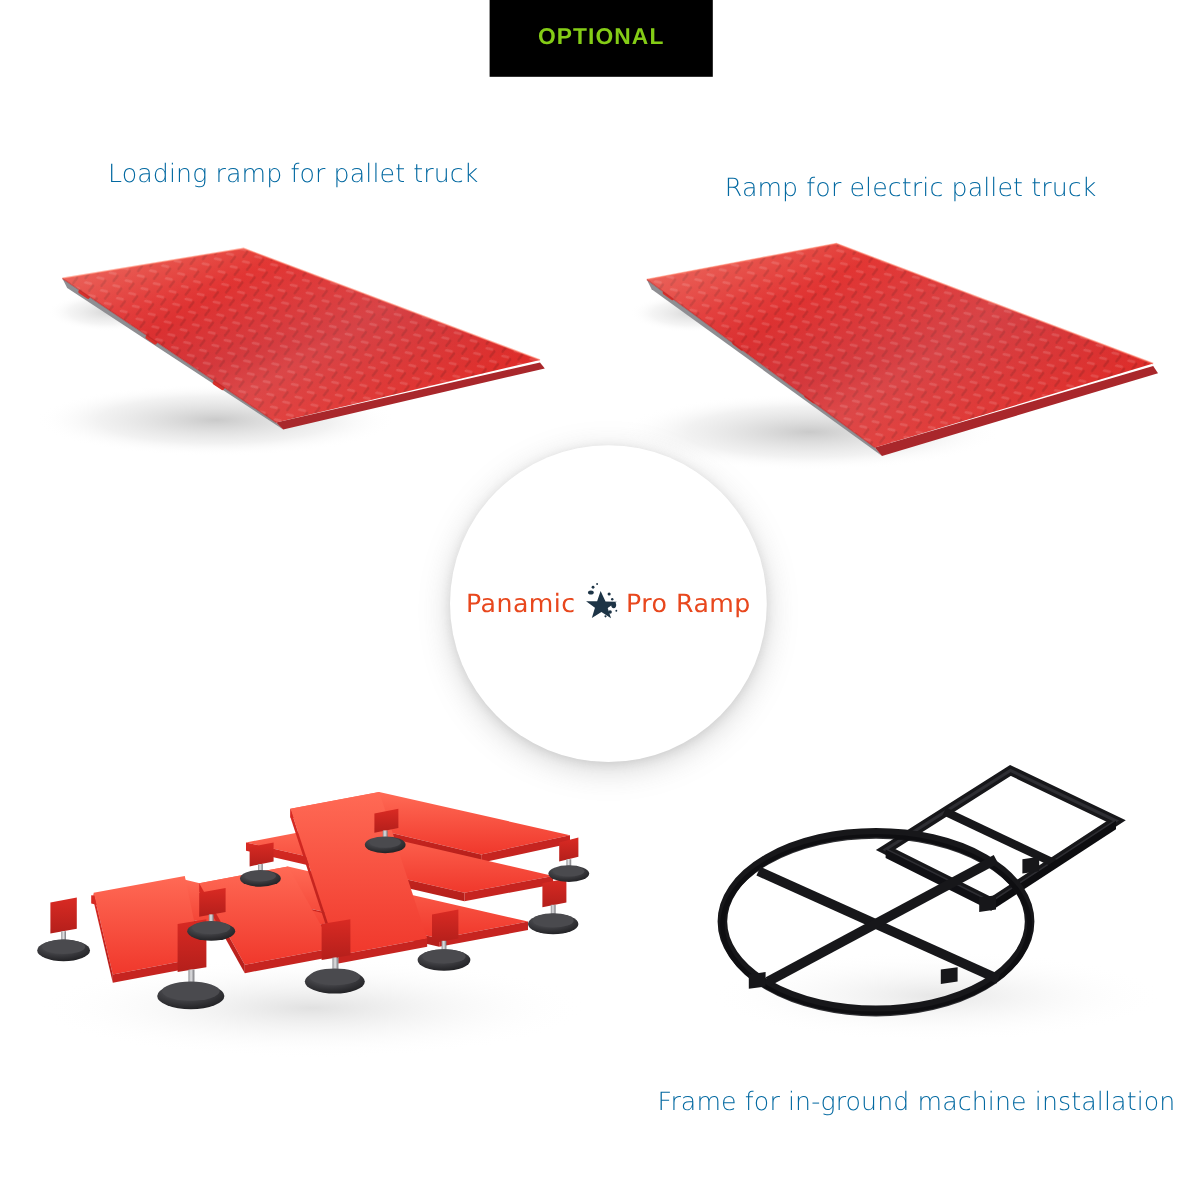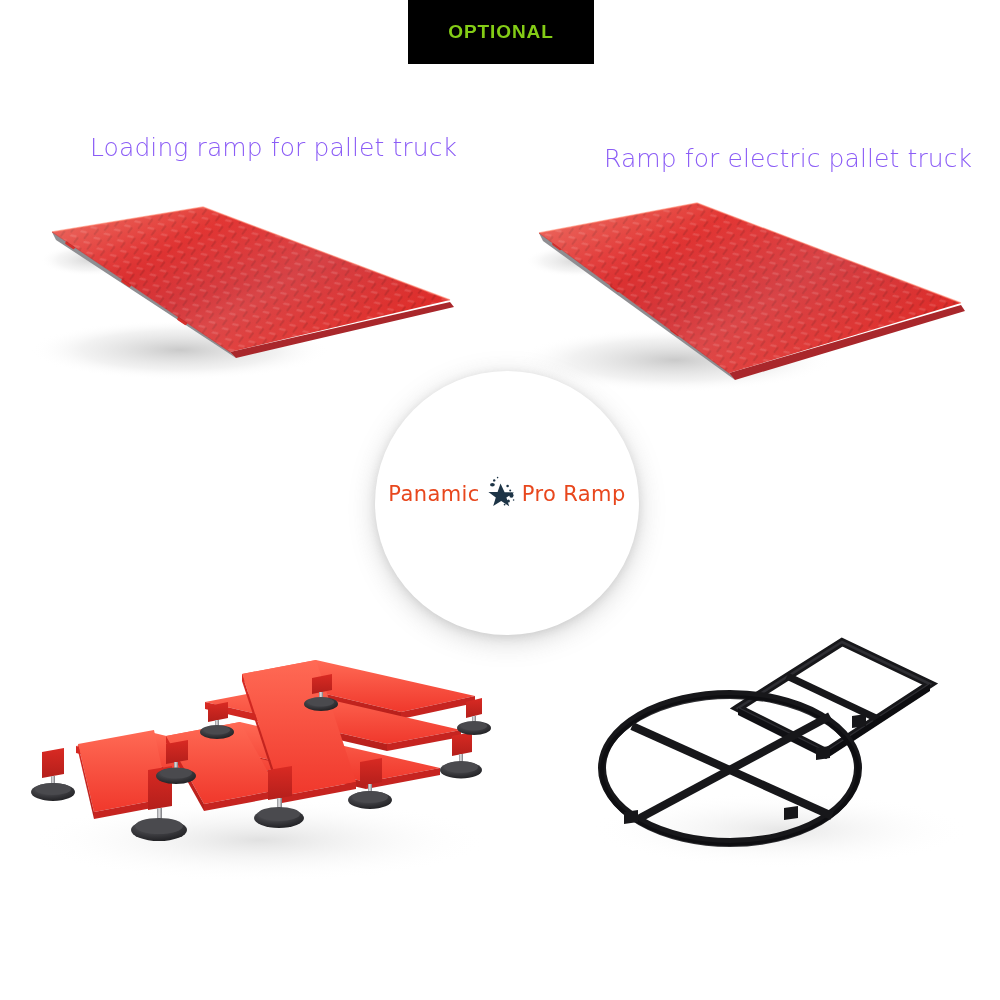--- a/index.html
+++ b/index.html
@@ -16,21 +16,21 @@
   .banner {
     position:absolute; left:408px; top:0; width:186px; height:64px;
     background:#000000; display:flex; align-items:center; justify-content:center;
   }
   .banner-text {
     color:#84cc16; font-size:19px; font-weight:bold; letter-spacing:.9px;
   }
 
   
   .caption {
-    position:absolute; color:#8b5cf6; font-size:25px; font-weight:300;
+    position:absolute; color:#0369a1; font-size:21px; font-weight:300;
     letter-spacing:.1px; white-space:nowrap;
     font-family:"DejaVu Sans","Liberation Sans", sans-serif;
   }
   .cap-tl { left:90px;  top:133px; }
   .cap-tr { left:604px; top:144px; }
   .cap-bl { left:68px;  top:906px; }
   .cap-br { left:548px; top:906px; }
 
   
   .cell { position:absolute; }
@@ -43,21 +43,21 @@
 
   
   .badge {
     position:absolute; left:375px; top:371px; width:264px; height:264px;
     border-radius:50%; background:#ffffff;
     box-shadow:0 6px 26px rgba(120,120,120,.32), 0 2px 8px rgba(120,120,120,.18);
     display:flex; align-items:center; justify-content:center;
   }
   .logo-wrap {
     position:relative; width:230px; height:60px;
-    display:flex; align-items:flex-start; justify-content:center;
+    display:flex; align-items:center; justify-content:center;
   }
   .logo-text {
     font-family:"DejaVu Sans","Liberation Sans", sans-serif;
     font-size:21px; letter-spacing:.4px; white-space:nowrap;
     display:flex; align-items:center; gap:0px;
   }
   .logo-word { color:#E8471D; font-weight:500; }
   .logo-star { position:relative; width:42px; height:42px; display:inline-block; }
   .logo-star svg { position:absolute; left:0; top:0; width:42px; height:42px; }
 </style>
@@ -65,20 +65,21 @@
 <body>
 
 <div id="page">
 
   <div class="banner">
     <span class="banner-text">OPTIONAL</span>
   </div>
 
   <div class="caption cap-tl">Loading ramp for pallet truck</div>
   <div class="caption cap-tr">Ramp for electric pallet truck</div>
+  <div class="caption cap-br">Frame for in-ground machine installation</div>
 
   <div class="cell cell-tl">
     <svg viewBox="0 0 450 230" preserveAspectRatio="none">
       <defs>
         <linearGradient id="rampTopA" x1="0" y1="0" x2="0.75" y2="1">
           <stop offset="0%" stop-color="#e94b3c"></stop>
           <stop offset="28%" stop-color="#e02a28"></stop>
           <stop offset="58%" stop-color="#cf1f23"></stop>
           <stop offset="100%" stop-color="#e5322c"></stop>
         </linearGradient>

